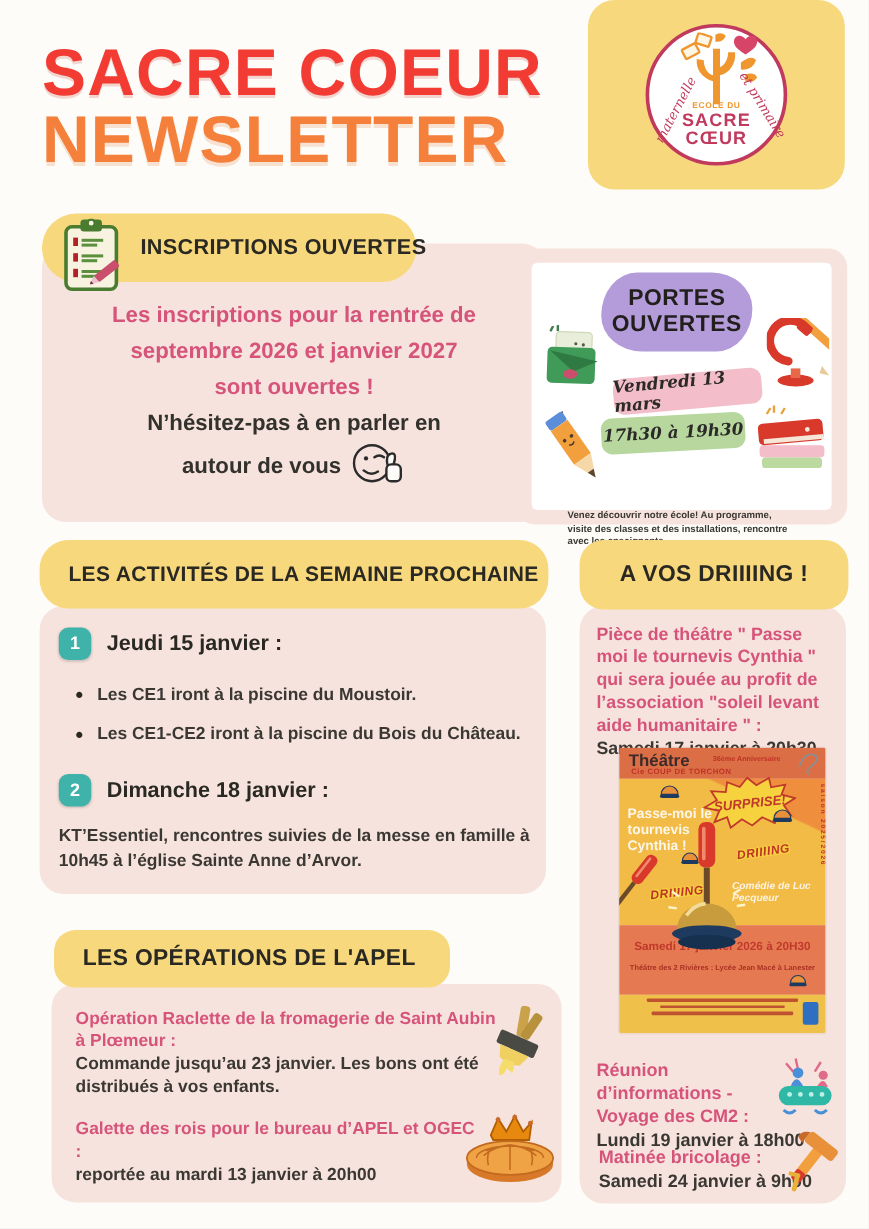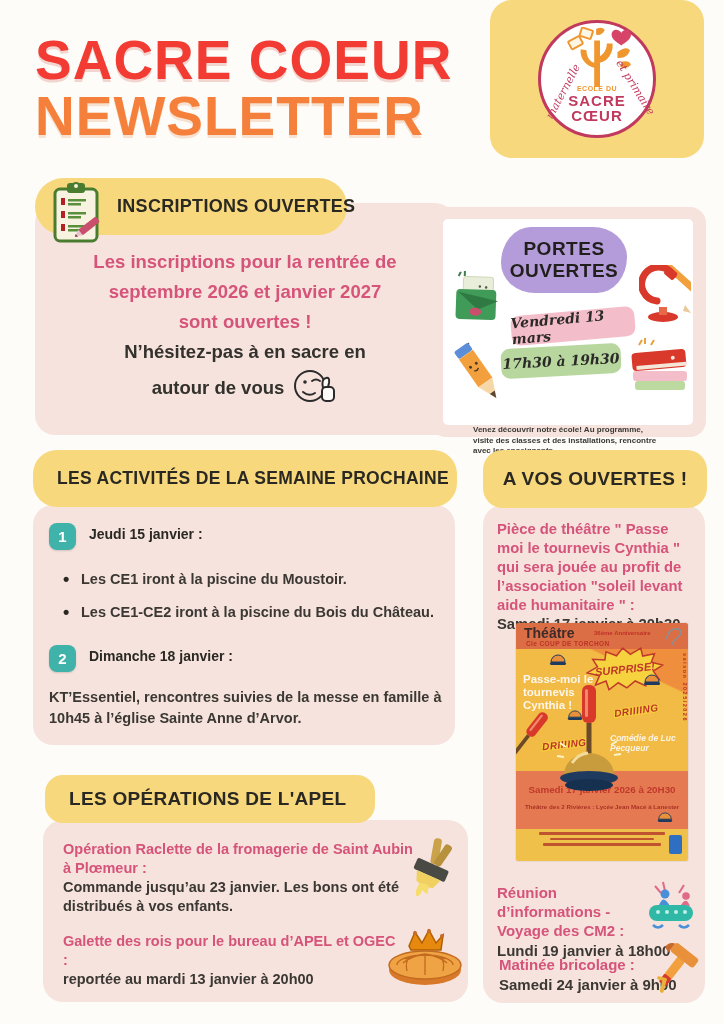--- a/index.html
+++ b/index.html
@@ -71,21 +71,21 @@
   .portes-desc{ position:absolute; left:30px; top:170px; width:190px; text-align:left;
     font-size:8px; font-weight:700; color:#3a3833; line-height:10.5px;margin-top:36px; }
   .p-icon{ position:absolute; }
   
   .act-header{ left:33px; top:450px; width:424px; height:57px; border-radius:24px; }
   .act-header .section-heading{ position:absolute; left:24px; top:0; line-height:57px; font-size:17.5px;}
   .act-card{ left:33px; top:505px; width:422px; height:240px; }
   .num-badge{ position:absolute; width:27px; height:27px; background:#3fb3a9; border-radius:8px;
     color:#fff; font-size:15px; font-weight:800; text-align:center; line-height:27px;
     box-shadow:0 1px 2px rgba(0,0,0,.15); }
-  .item-title{ position:absolute; font-size:14px; font-weight:800; color:#2a2822; }
+  .item-title{ position:absolute; font-size:18px; font-weight:800; color:#2a2822; }
   .bullet{ position:absolute; left:30px; font-size:14.5px; font-weight:700; color:#3b3833;
     padding-left:18px; }
   .bullet::before{ content:"•"; position:absolute; left:0; top:-2px; font-size:18px; color:#2a2822;}
   .plain-text{ position:absolute; font-size:14.5px; font-weight:600; color:#3b3833; line-height:21px; }
   
   .ag-header{ left:483px; top:450px; width:224px; height:58px; border-radius:20px;
     display:flex; align-items:center; justify-content:center; }
   .ag-header .section-heading{ font-size:19px; }
   .ag-card{ left:483px; top:505px; width:222px; height:498px; }
   .ag-intro{ position:absolute; left:14px; top:15px; width:198px;
@@ -158,21 +158,21 @@
       <div class="logo-script script-right">et primaire</div>
     </div>
   </div>
 
 
   <div class="pink-card insc-card">
     <div class="insc-body">
       <div class="pink-line">Les inscriptions pour la rentrée de</div>
       <div class="pink-line">septembre 2026 et janvier 2027</div>
       <div class="pink-line">sont ouvertes !</div>
-      <div class="note-line">N’hésitez-pas à en sacre en</div>
+      <div class="note-line">N’hésitez-pas à en parler en</div>
       <div class="note-line">
         <span>autour de vous</span><svg class="emoji" width="46" height="40" viewBox="0 0 46 40">
           <circle cx="18" cy="20" r="15" fill="none" stroke="#2b2b2b" stroke-width="2"></circle>
           <circle cx="13" cy="16" r="1.8" fill="#2b2b2b"></circle>
           <path d="M20 15 q4 -3 8 0" fill="none" stroke="#2b2b2b" stroke-width="2" stroke-linecap="round"></path>
           <path d="M11 26 q6 5 12 1" fill="none" stroke="#2b2b2b" stroke-width="2" stroke-linecap="round"></path>
           <path d="M31 22 q-2 -9 3 -10 q4 -1 3 5 l-1 4" fill="#fdfcf8" stroke="#2b2b2b" stroke-width="2" stroke-linejoin="round"></path>
           <rect x="30" y="21" width="12" height="14" rx="4" fill="#fdfcf8" stroke="#2b2b2b" stroke-width="2"></rect>
         </svg>
       </div>
@@ -259,21 +259,21 @@
     <div class="num-badge" style="left:16px;top:18px">1</div>
     <div class="item-title" style="left:56px;top:21px">Jeudi 15 janvier :</div>
     <div class="bullet" style="top:66px">Les CE1 iront à la piscine du Moustoir.</div>
     <div class="bullet" style="top:99px">Les CE1-CE2 iront à la piscine du Bois du Château.</div>
     <div class="num-badge" style="left:16px;top:140px">2</div>
     <div class="item-title" style="left:56px;top:143px">Dimanche 18 janvier :</div>
     <div class="plain-text" style="left:16px;top:182px;width:402px">KT’Essentiel, rencontres suivies de la messe en famille à 10h45 à l’église Sainte Anne d’Arvor.</div>
   </div>
 
   <div class="yellow-pill ag-header">
-    <div class="section-heading">A VOS OUVERTES !</div>
+    <div class="section-heading">A VOS DRIIIING !</div>
   </div>
   <div class="pink-card ag-card">
     <div class="ag-intro">
       <span>Pièce de théâtre " Passe moi le tournevis Cynthia " qui sera jouée au profit de l’association "soleil levant aide humanitaire " :</span>
       <span class="ag-date">Samedi 17 janvier à 20h30</span>
     </div>
 
     <div class="poster">
       <div class="p-head">
         <div class="p-theatre">Théâtre</div>

